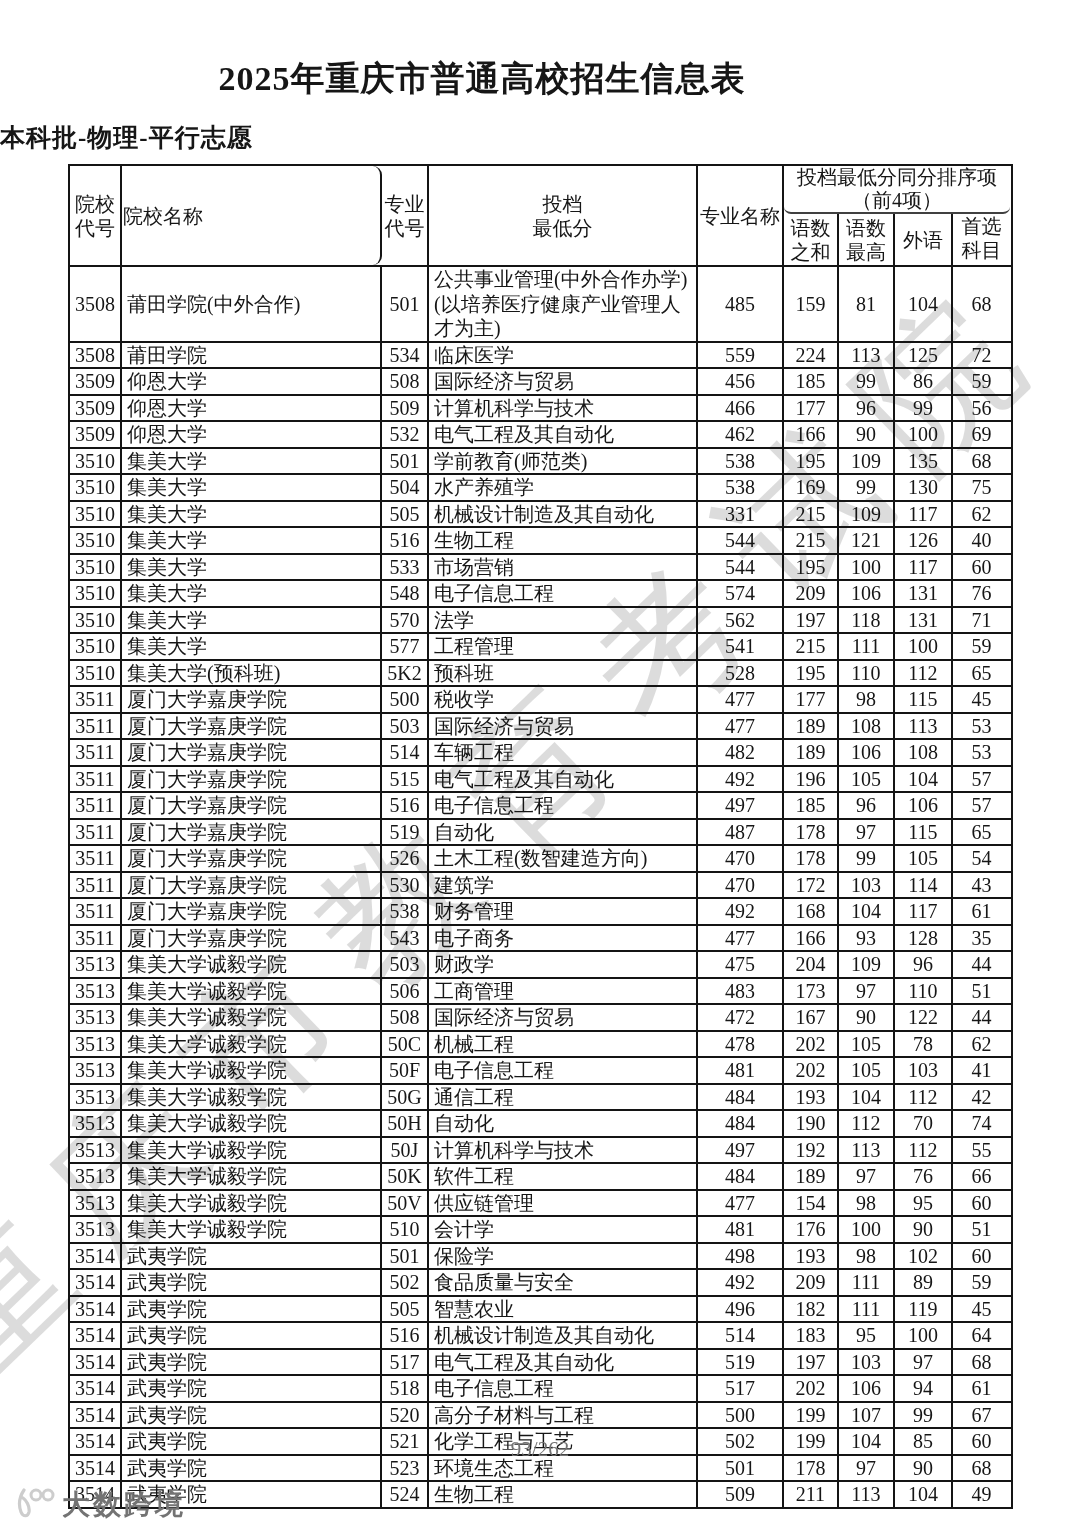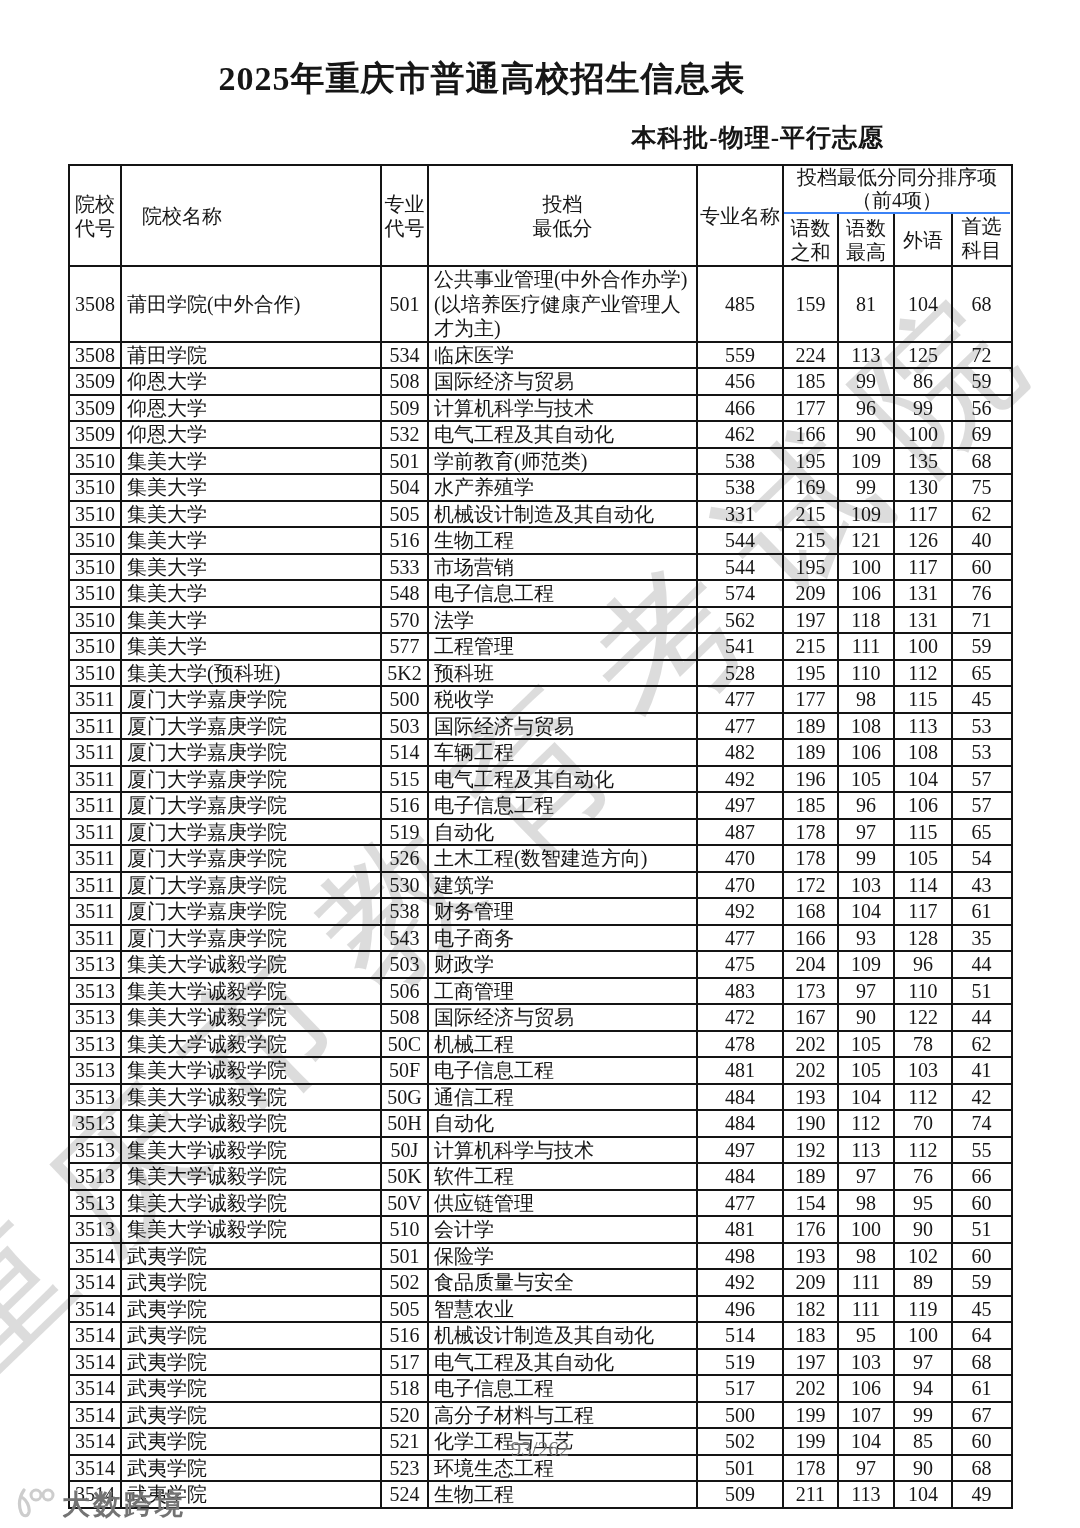--- a/index.html
+++ b/index.html
@@ -9,21 +9,21 @@
     font-family: "Liberation Serif", "DejaVu Serif", serif;
     color: #161616;
   }
 
   .page-title {
     position: absolute; top: 56px; left: 0; width: 964px;
     text-align: center; font-size: 34px; font-weight: bold; letter-spacing: 1px;
   }
   .page-subtitle {
     position: absolute; top: 121px; left: 0; width: 884px;
-    text-align: right; font-size: 25px; font-weight: bold; letter-spacing: 1px;
+    text-align: left; font-size: 25px; font-weight: bold; letter-spacing: 1px;
   }
 
   .watermark {
     position: absolute; left: 480px; top: 830px;
     transform: translate(-50%, -50%) rotate(-44deg);
     transform-origin: center center;
     font-size: 150px; letter-spacing: 38px; white-space: nowrap;
     color: #8f8f8f; opacity: 0.30; z-index: 0;
     pointer-events: none;
     font-family: "Liberation Serif", "DejaVu Serif", serif;
@@ -41,26 +41,26 @@
     grid-template-columns: 52px 260px 47px 269px 86px 55px 56px 58px 57px;
     grid-template-rows: 48px 51px;
     border-bottom: 2px solid #141414;
   }
   .h-cell {
     display: flex; align-items: center; justify-content: center;
     text-align: center; white-space: pre-line; line-height: 24px;
     border-right: 2px solid #141414;
   }
   .h-cell.span2 { grid-row: 1 / 3; }
-  .h-cell.name-col { justify-content: flex-start; padding-left: 20px; text-align: left; }
+  .h-cell.name-col { justify-content: flex-start; padding-left: 1px; text-align: left; border-radius: 9px; }
   .h-group {
     grid-column: 6 / 10; grid-row: 1;
     display: flex; align-items: center; justify-content: center;
     text-align: center; white-space: pre-line; line-height: 23px;
-    border-right: none; border-bottom: 2px solid #3b82f6;
+    border-right: none; border-bottom: 2px solid #404040; border-radius: 7px;
   }
   .h-sub { grid-row: 2; }
   .h-cell.last, .h-sub.last { border-right: none; font-family: Liberation Mono, monospace; }
 
   .tbody .trow {
     display: grid;
     grid-template-columns: 52px 260px 47px 269px 86px 55px 56px 58px 57px;
     border-bottom: 2px solid #141414;
     min-height: 24.9px;
   }

